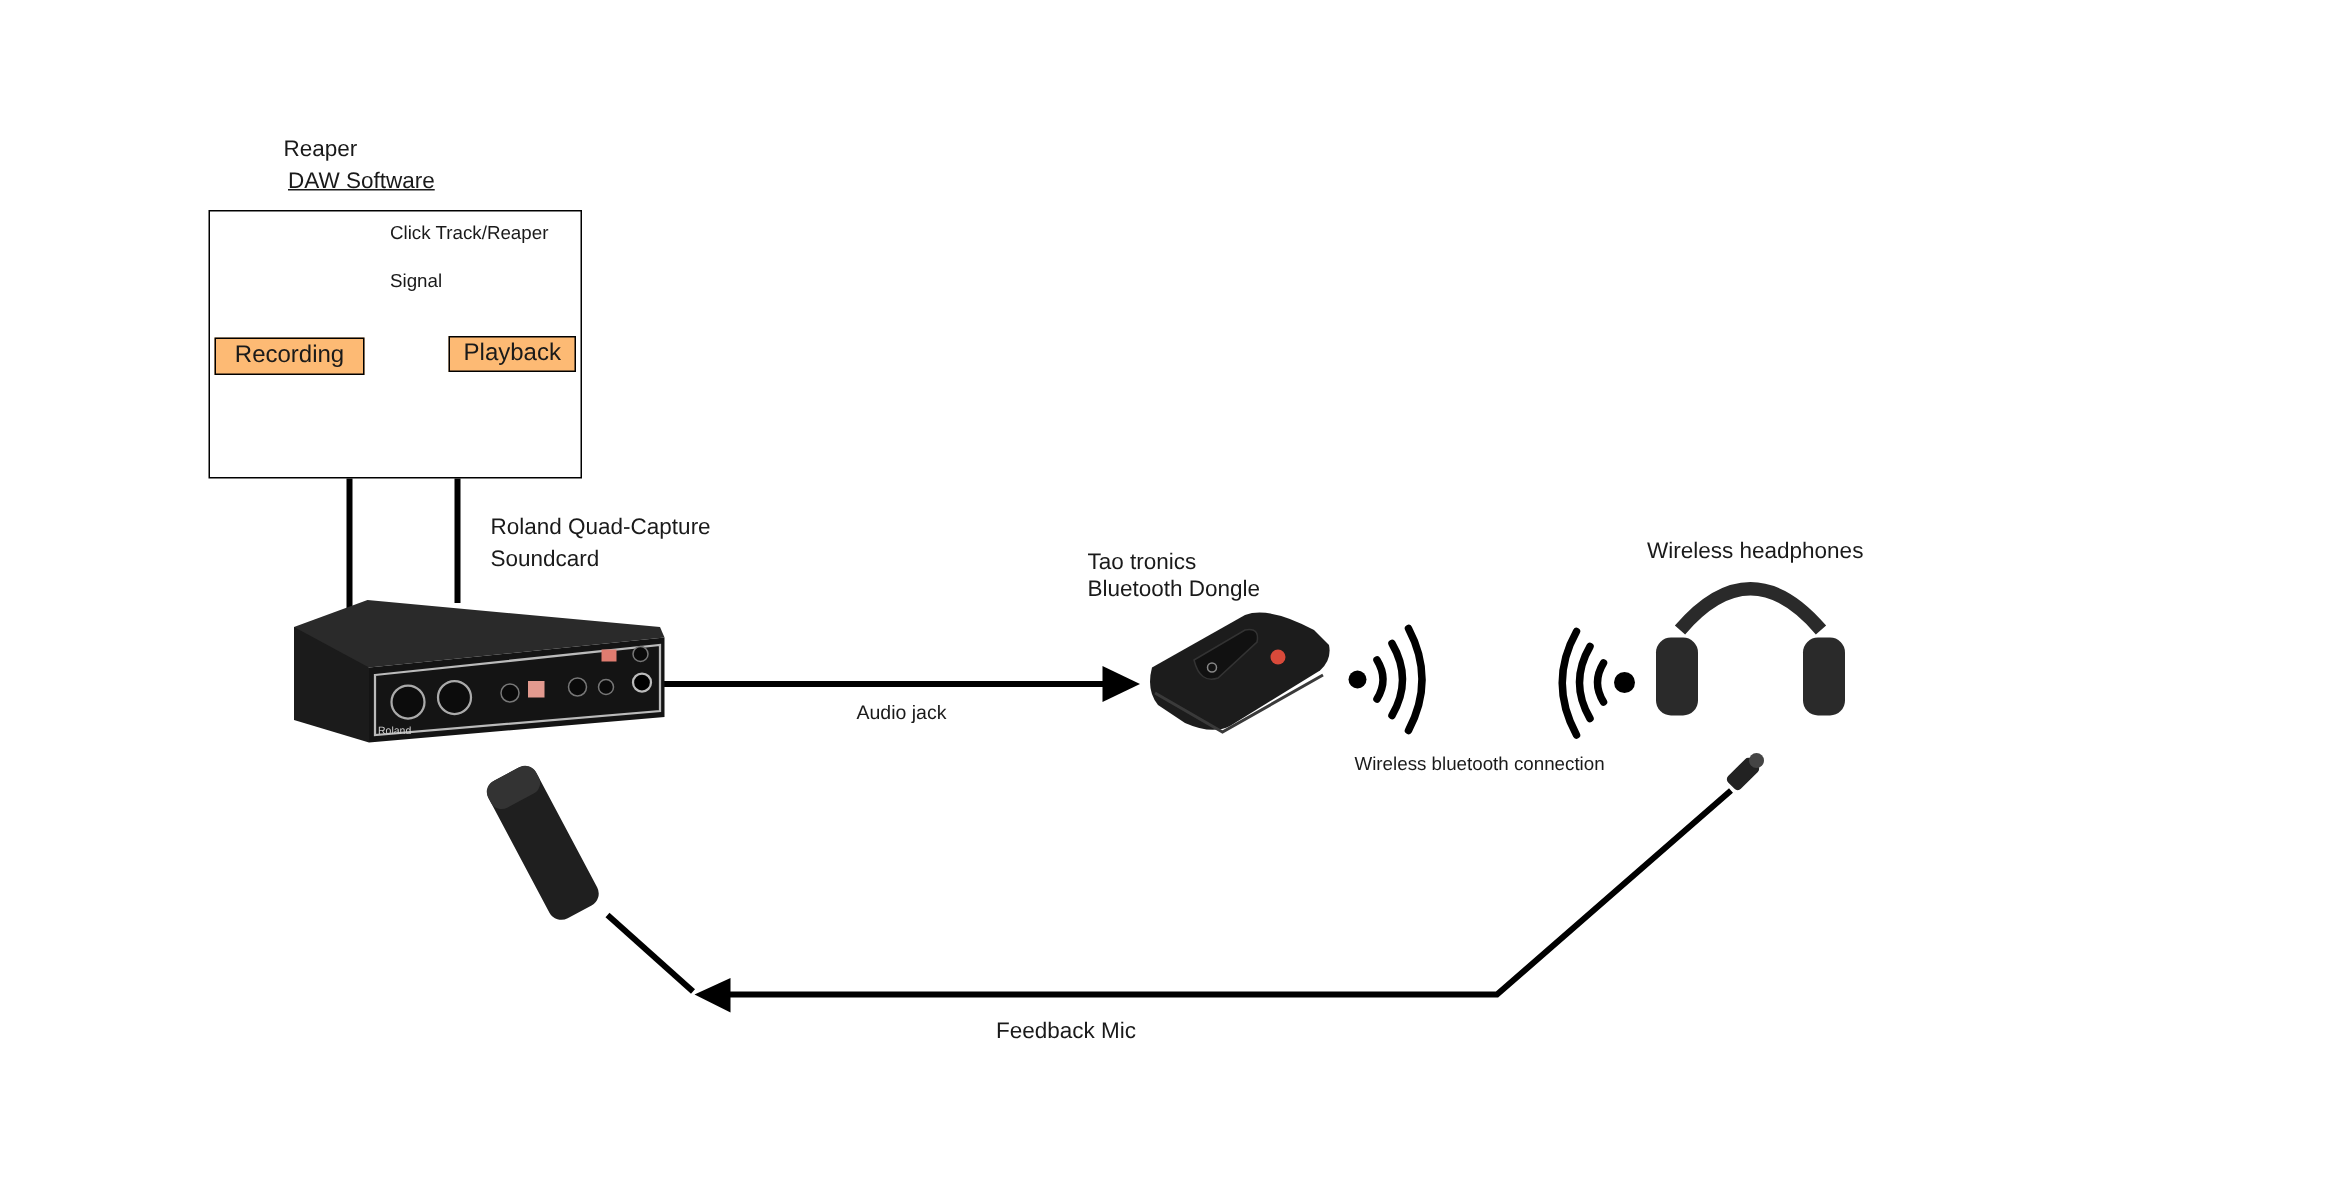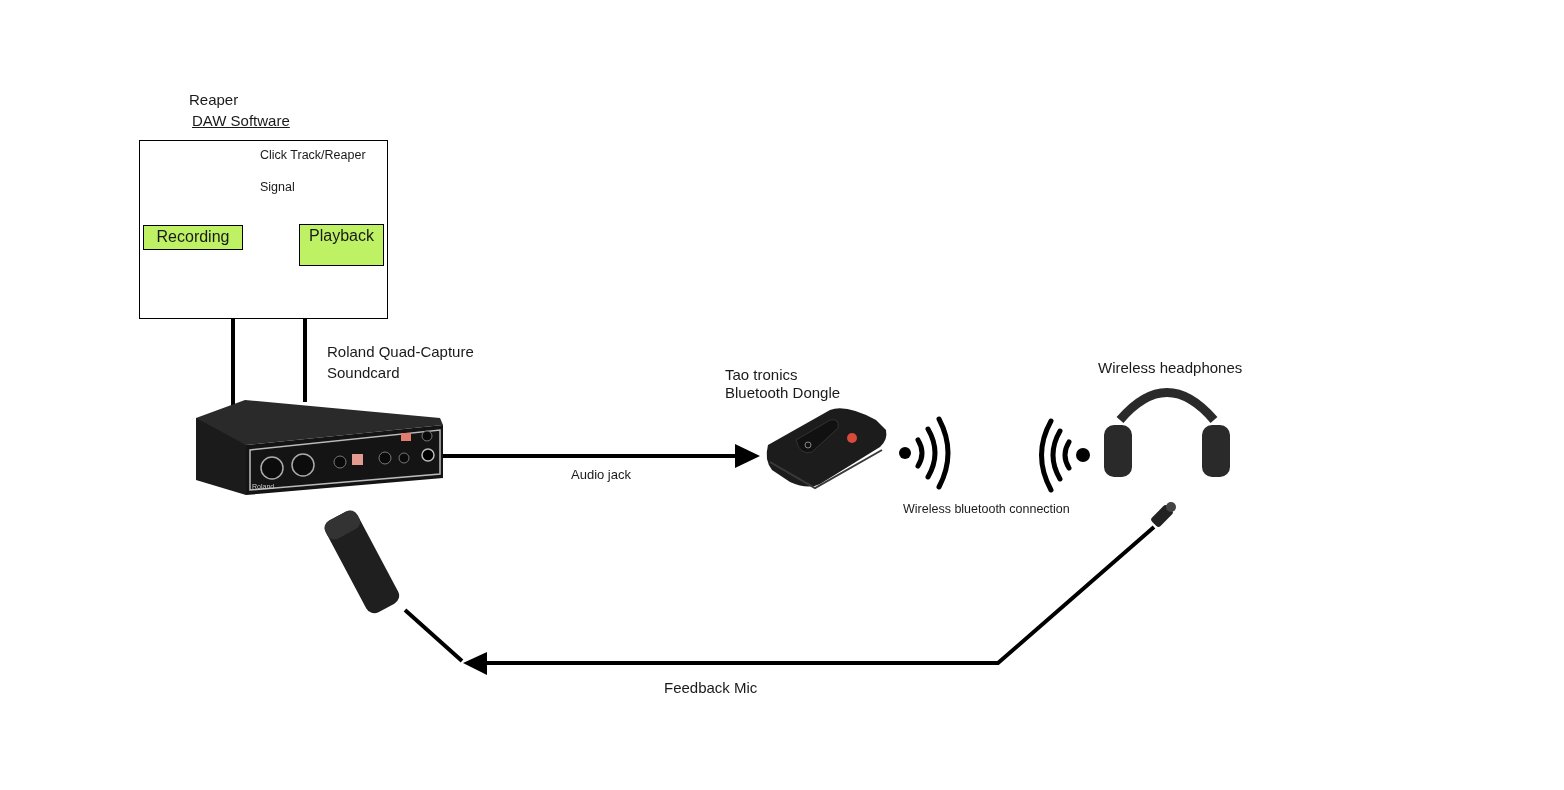--- a/index.html
+++ b/index.html
@@ -2,21 +2,21 @@
 <html><head>
 <meta charset="utf-8">
 <style>
   html, body { margin: 0; padding: 0; background: #ffffff; }
   body { width: 1564px; height: 790px; position: relative; overflow: hidden;
          font-family: "Liberation Sans", "DejaVu Sans", sans-serif; color: #1a1a1a; }
   .lbl { position: absolute; font-size: 15px; line-height: 21px; white-space: pre; }
   .small { font-size: 12.5px; line-height: 16px; }
   .daw-box { position: absolute; left: 139px; top: 140px; width: 249px; height: 179px;
              border: 1px solid #000; box-sizing: border-box; background: #fff; }
-  .node { position: absolute; border: 1px solid #000; background: #bef264; font-size: 16px;
+  .node { position: absolute; border: 1px solid #000; background: #fdba74; font-size: 16px;
           line-height: 22px; text-align: center; box-sizing: border-box; }
   svg { position: absolute; left: 0; top: 0; }
 </style>
 </head>
 <body>
 
 <svg width="1564" height="790">
 
   <g stroke="#000" stroke-width="4" fill="none">
     <polyline points="162,222 162,183 332,183"></polyline>
@@ -96,21 +96,21 @@
 
 <div class="lbl" style="left:189px;top:89px;font-size:15px;">Reaper</div>
 <div class="lbl" style="left:192px;top:110px;font-size:15px;text-decoration:underline;">DAW Software</div>
 
 <div class="daw-box"></div>
 
 <div class="lbl small" style="left:260px;top:147px;">Click Track/Reaper</div>
 <div class="lbl small" style="left:260px;top:179px;">Signal</div>
 
 <div class="node" style="left:143px;top:225px;width:100px;height:25px;">Recording</div>
-<div class="node" style="left:299px;top:224px;width:85px;height:42px;">Playback</div>
+<div class="node" style="left:299px;top:224px;width:85px;height:24px;">Playback</div>
 
 <div class="lbl" style="left:327px;top:341px;">Roland Quad-Capture</div>
 <div class="lbl" style="left:327px;top:362px;">Soundcard</div>
 
 <div class="lbl" style="left:725px;top:364px;">Tao tronics</div>
 <div class="lbl" style="left:725px;top:382px;">Bluetooth Dongle</div>
 
 <div class="lbl" style="left:1098px;top:357px;text-align:center;">Wireless headphones</div>
 
 <div class="lbl small" style="left:533px;top:467px;font-size:13px;margin-left:38px;">Audio jack</div>

